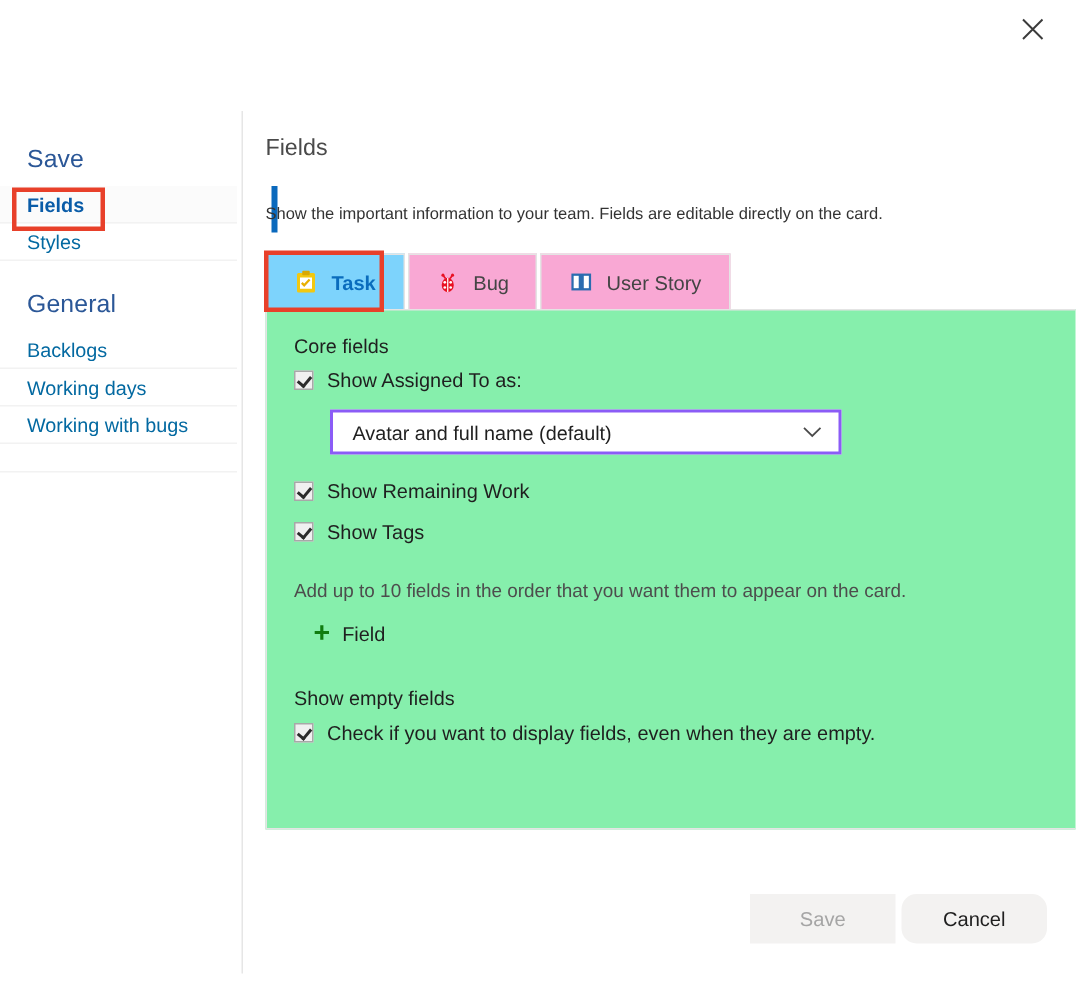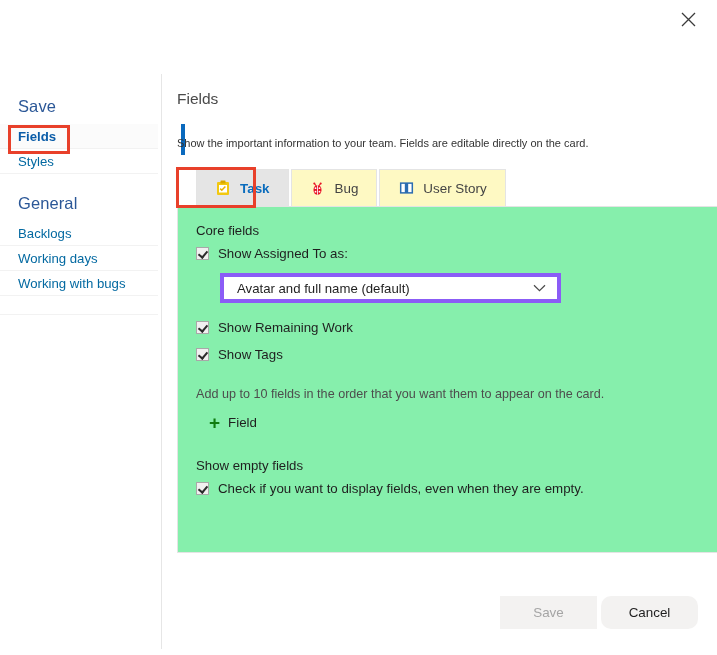--- a/index.html
+++ b/index.html
@@ -111,34 +111,33 @@
     align-items: flex-end;
   }
   .tab {
     height: 37px;
     display: flex;
     align-items: center;
     gap: 9px;
     padding: 0 18px;
     border: 1px solid #e4e4e4;
     border-bottom: none;
-    background: #fef9c3;
+    background: #f9a8d4;
     font-size: 13.4px;
     color: #444444;
     cursor: pointer;
     position: relative;
   }
   .tab + .tab { margin-left: 2px; }
   .tab.active {
-    background: #e5e5e5;
+    background: #7dd3fc;
     color: #0a6cbd;
     font-weight: bold;
     border-color: #e4e4e4;
     z-index: 3;
-    margin-left: 19px;
   }
   .tab .tab-ico {
     width: 16px; height: 16px;
     display: flex; align-items: center; justify-content: center;
   }
 
   
   .panel {
     position: absolute;
     left: 177px; top: 206px;
@@ -196,21 +195,21 @@
   }
   .cb.unchecked {
     border: 2px solid #a6c8e8;
     background: #ffffff;
     width: 14px; height: 14px;
   }
 
   .select-wrap {
     margin: 0 0 17px 24px;
     width: 341px; height: 30px;
-    border: 4px solid #8b5cf6;
+    border: 2px solid #8b5cf6;
     display: flex;
     align-items: center;
     justify-content: space-between;
     padding: 0 11px 0 13px;
     font-size: 13.2px;
     color: #1f1f1f;
     cursor: pointer;
     background: #ffffff;
   }
   .chev {

